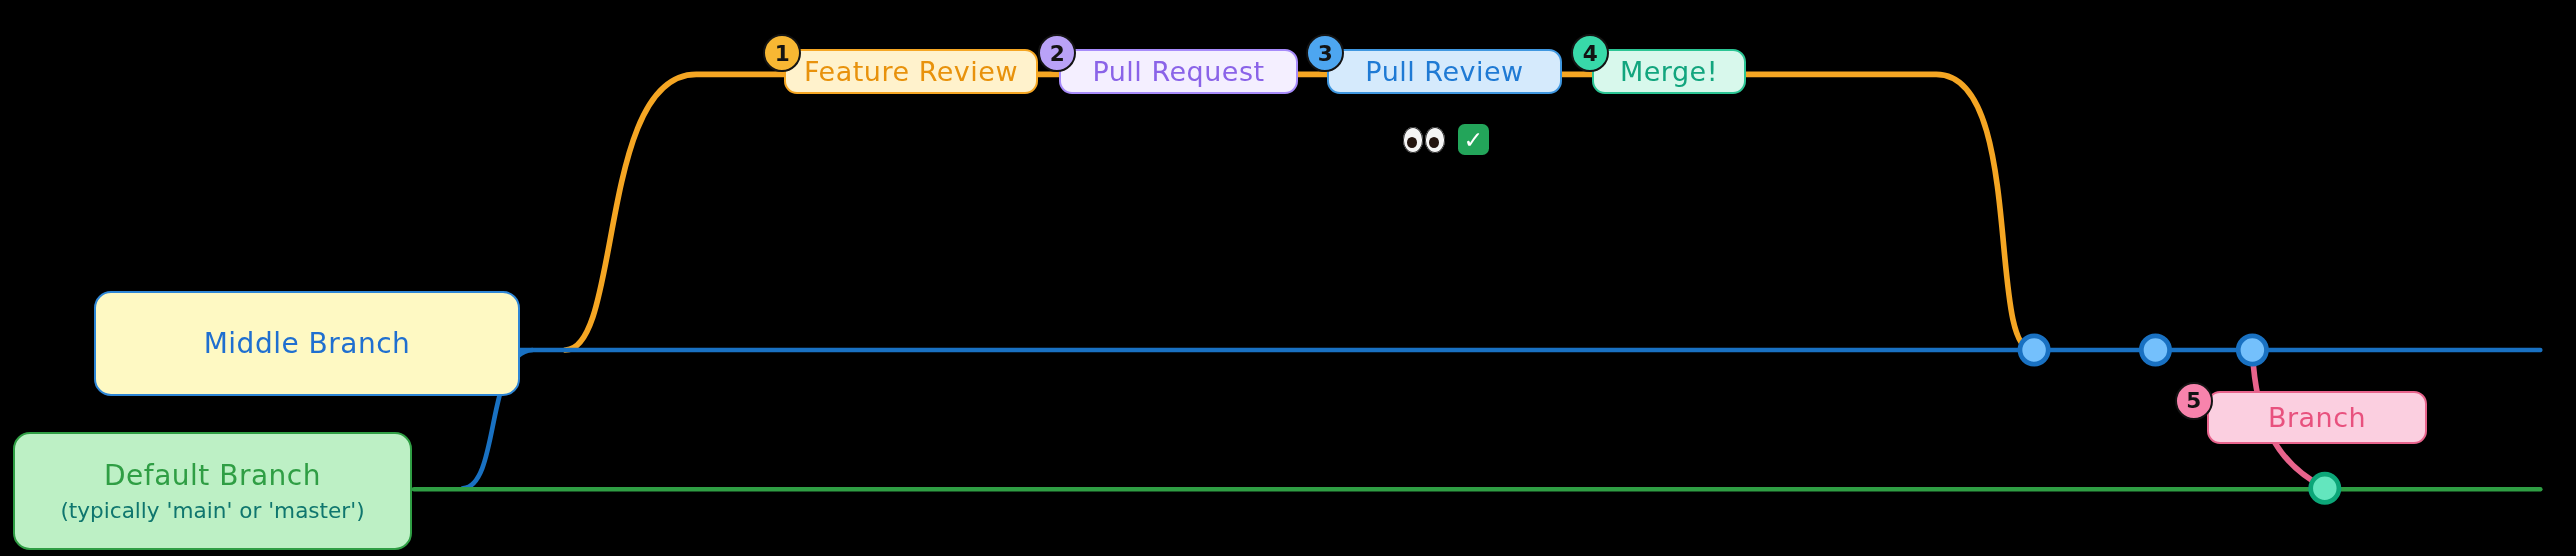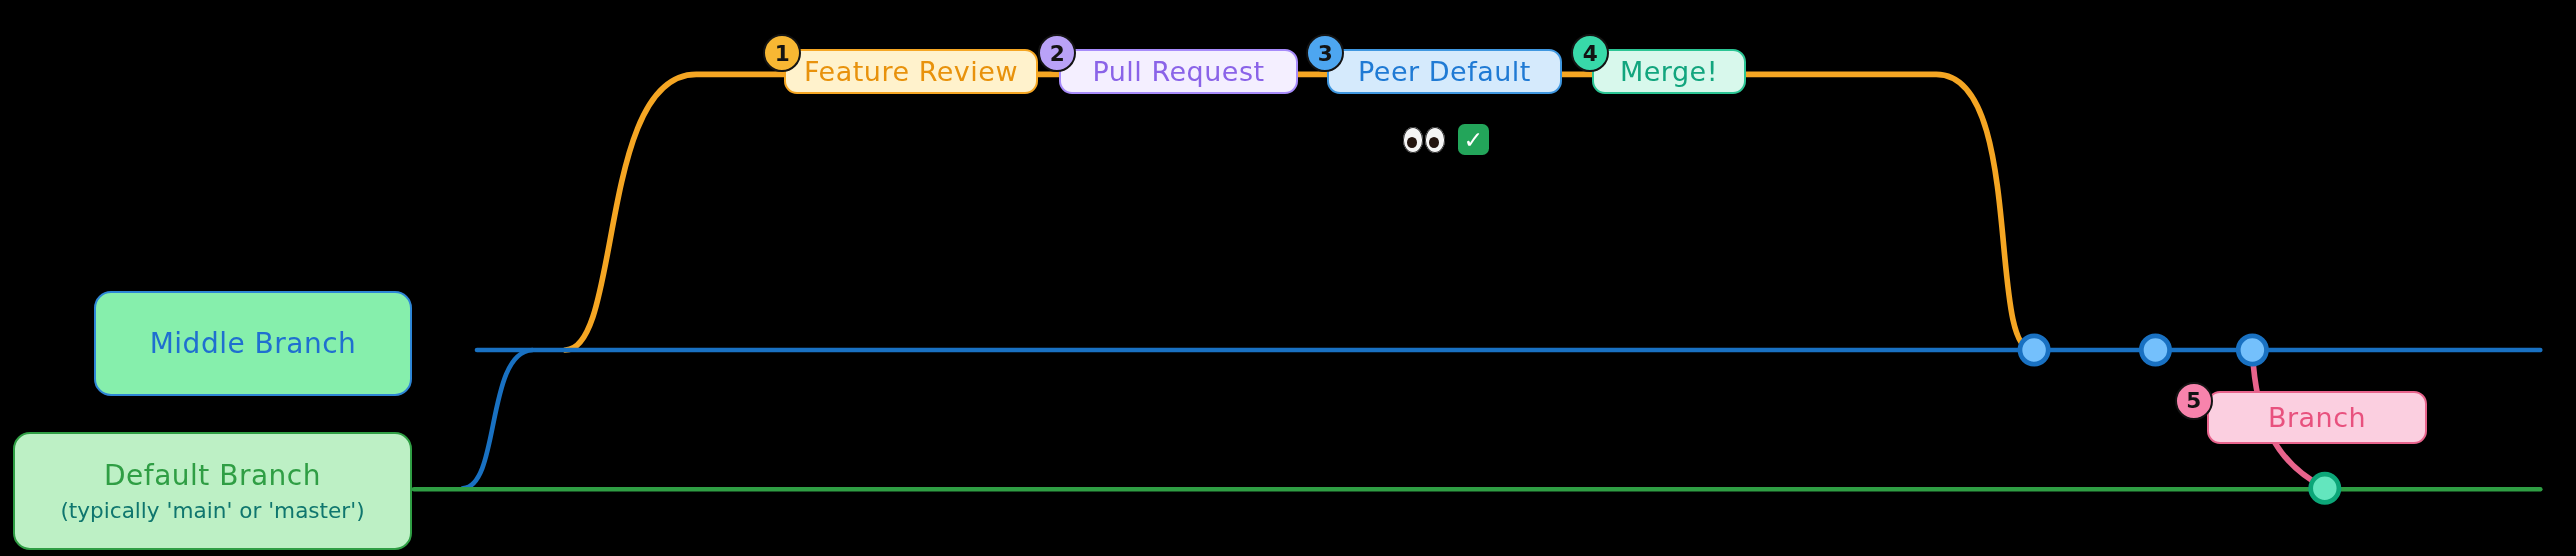--- a/index.html
+++ b/index.html
@@ -132,37 +132,37 @@
     <span>Feature Review</span>
   </div>
 
   <div class="step-box" style="left: 1059px; top: 49px; width: 239px; background: rgb(244, 239, 255); border-color: rgb(167, 139, 250); color: rgb(138, 99, 232);">
     <span class="badge" style="background: rgb(185, 162, 247);">2</span>
     <span>Pull Request</span>
   </div>
 
   <div class="step-box" style="left: 1327px; top: 49px; width: 235px; background: rgb(213, 234, 252); border-color: rgb(63, 151, 224); color: rgb(31, 122, 212);">
     <span class="badge" style="background: rgb(77, 166, 240);">3</span>
-    <span>Peer Default</span>
+    <span>Pull Review</span>
   </div>
 
   <div class="step-box" style="left: 1592px; top: 49px; width: 154px; background: rgb(216, 248, 236); border-color: rgb(43, 197, 148); color: rgb(18, 165, 126);">
     <span class="badge" style="background: rgb(56, 217, 169);">4</span>
     <span>Merge!</span>
   </div>
 
   <div class="review-icons" style="left:1403px; top:124px;">
     <span class="eyes">
       <span class="eye"></span>
       <span class="eye"></span>
     </span>
     <span class="check">✓</span>
   </div>
 
-  <div class="branch-box" style="left: 94px; top: 291px; width: 318px; height: 105px; background: #86efac; border-color: rgb(46, 134, 214); text-align: right;">
+  <div class="branch-box" style="left: 94px; top: 291px; width: 426px; height: 105px; background: #fef9c3; border-color: rgb(46, 134, 214); text-align: right;">
     <div class="branch-title" style="color: rgb(31, 111, 208);">Middle Branch</div>
   </div>
 
   <div class="branch-box" style="left: 13px; top: 432px; width: 399px; height: 118px; background: rgb(189, 240, 197); border-color: rgb(47, 158, 68);">
     <div class="branch-title" style="color: rgb(47, 158, 68);">Default Branch</div>
     <div class="branch-sub" style="color: #0f766e;">(typically 'main' or 'master')</div>
   </div>
 
   <div class="step-box release" style="left: 2207px; top: 391px; width: 220px; height: 53px; background: rgb(251, 207, 224); border-color: rgb(232, 99, 140); color: rgb(232, 81, 126);">
     <span class="badge" style="background: rgb(247, 131, 172);">5</span>

